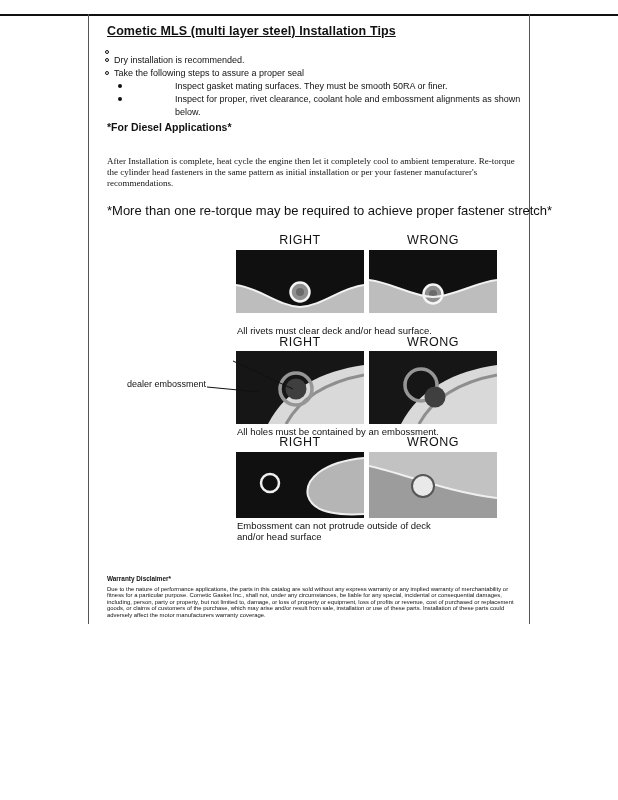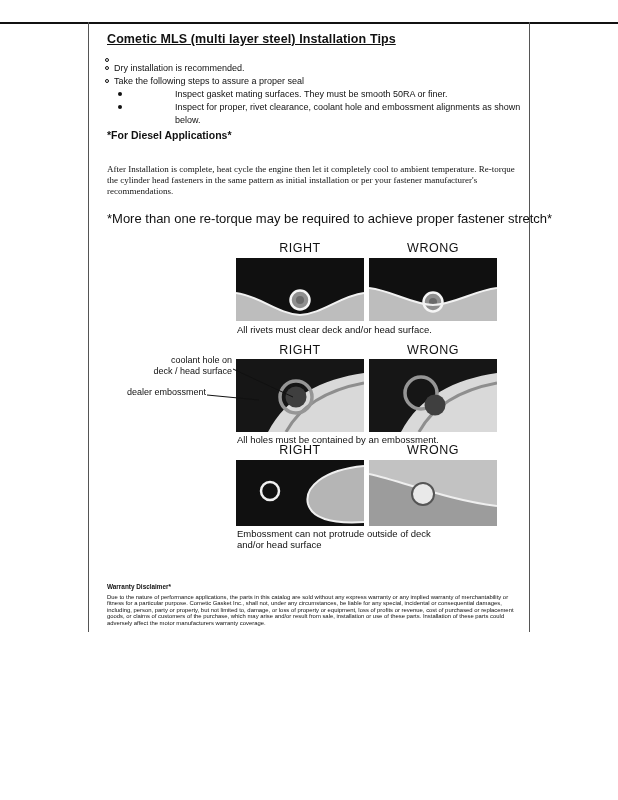--- a/index.html
+++ b/index.html
@@ -1,19 +1,19 @@
 <!DOCTYPE html>
 <html><head>
 <meta charset="utf-8">
 <title>Cometic MLS Installation Tips</title>
 <style>
   * { margin:0; padding:0; box-sizing:border-box; }
   html,body { background:#ffffff; }
   .page {
-    position:relative; width:618px; height:620px; margin:12px auto;
+    position:relative; width:618px; height:620px; margin:4px auto;
     background:#ffffff; color:#111;
     font-family:"Liberation Sans", sans-serif; overflow:hidden;
   }
   .border-top { position:absolute; top:10px; left:0; width:618px; height:2px; background:#111; }
   .border-left { position:absolute; top:10px; left:88px; width:1px; height:790px; background:#555; }
   .border-right { position:absolute; top:10px; left:529px; width:1px; height:790px; background:#555; }
 
   .title {
     position:absolute; left:107px; top:20px;
     font-size:12.5px; font-weight:bold; text-decoration:underline; letter-spacing:0.1px;
@@ -38,21 +38,21 @@
   .hdr.r2 { top:331px; }
   .hdr.r3 { top:431px; }
 
   .panel { position:absolute; width:128px; }
   .panel svg { display:block; width:100%; height:100%; }
   .panel.r1 { top:246px; height:63px; }
   .panel.r2 { top:347px; height:73px; }
   .panel.r3 { top:448px; height:66px; }
 
   .caption { position:absolute; left:237px; font-size:9.5px; line-height:11px; white-space:pre-line; }
-  .cap1 { top:312px; }
+  .cap1 { top:321px; }
   .cap2 { top:422px; }
   .cap3 { top:516px; }
 
   .lbl { position:absolute; font-size:9px; line-height:10.5px; text-align:right; white-space:pre-line; }
   .lbl-coolant { left:118px; top:343px; width:114px; }
   .lbl-emboss  { left:96px;  top:375px; width:110px; }
   .ptr { position:absolute; left:0; top:340px; width:618px; height:95px; pointer-events:none; }
 
   .disc { position:absolute; left:107px; top:572px; width:407px; font-size:5.9px; line-height:6.6px; }
   .disc-h { font-size:6.4px; font-weight:bold; margin-bottom:3px; }
@@ -132,22 +132,20 @@
   </div>
   <div class="panel r2 col-r">
     <svg viewBox="0 0 128 73" preserveAspectRatio="none">
       <rect width="128" height="73" fill="#d9d9d9"></rect>
       <path d="M0,0 L128,0 L128,14 C86,20 50,38 32,73 L0,73 Z" fill="#161616"></path>
       <path d="M128,24 C96,30 66,44 50,73" fill="none" stroke="#8e8e8e" stroke-width="3"></path>
       <circle cx="52" cy="34" r="16" fill="none" stroke="#969696" stroke-width="3.5"></circle>
       <circle cx="66" cy="46" r="10.5" fill="#3f3f3f"></circle>
     </svg>
   </div>
-  <div class="lbl lbl-coolant">coolant hole on
-deck / head surface</div>
   <div class="lbl lbl-emboss">dealer embossment</div>
   <svg class="ptr" viewBox="0 0 618 95">
     <line x1="233" y1="17" x2="293" y2="45" stroke="#111" stroke-width="1"></line>
     <line x1="207" y1="43" x2="259" y2="48" stroke="#111" stroke-width="1"></line>
   </svg>
   <div class="caption cap2">All holes must be contained by an embossment.</div>
 
   <div class="hdr r3 col-l">RIGHT</div>
   <div class="hdr r3 col-r">WRONG</div>
   <div class="panel r3 col-l">

